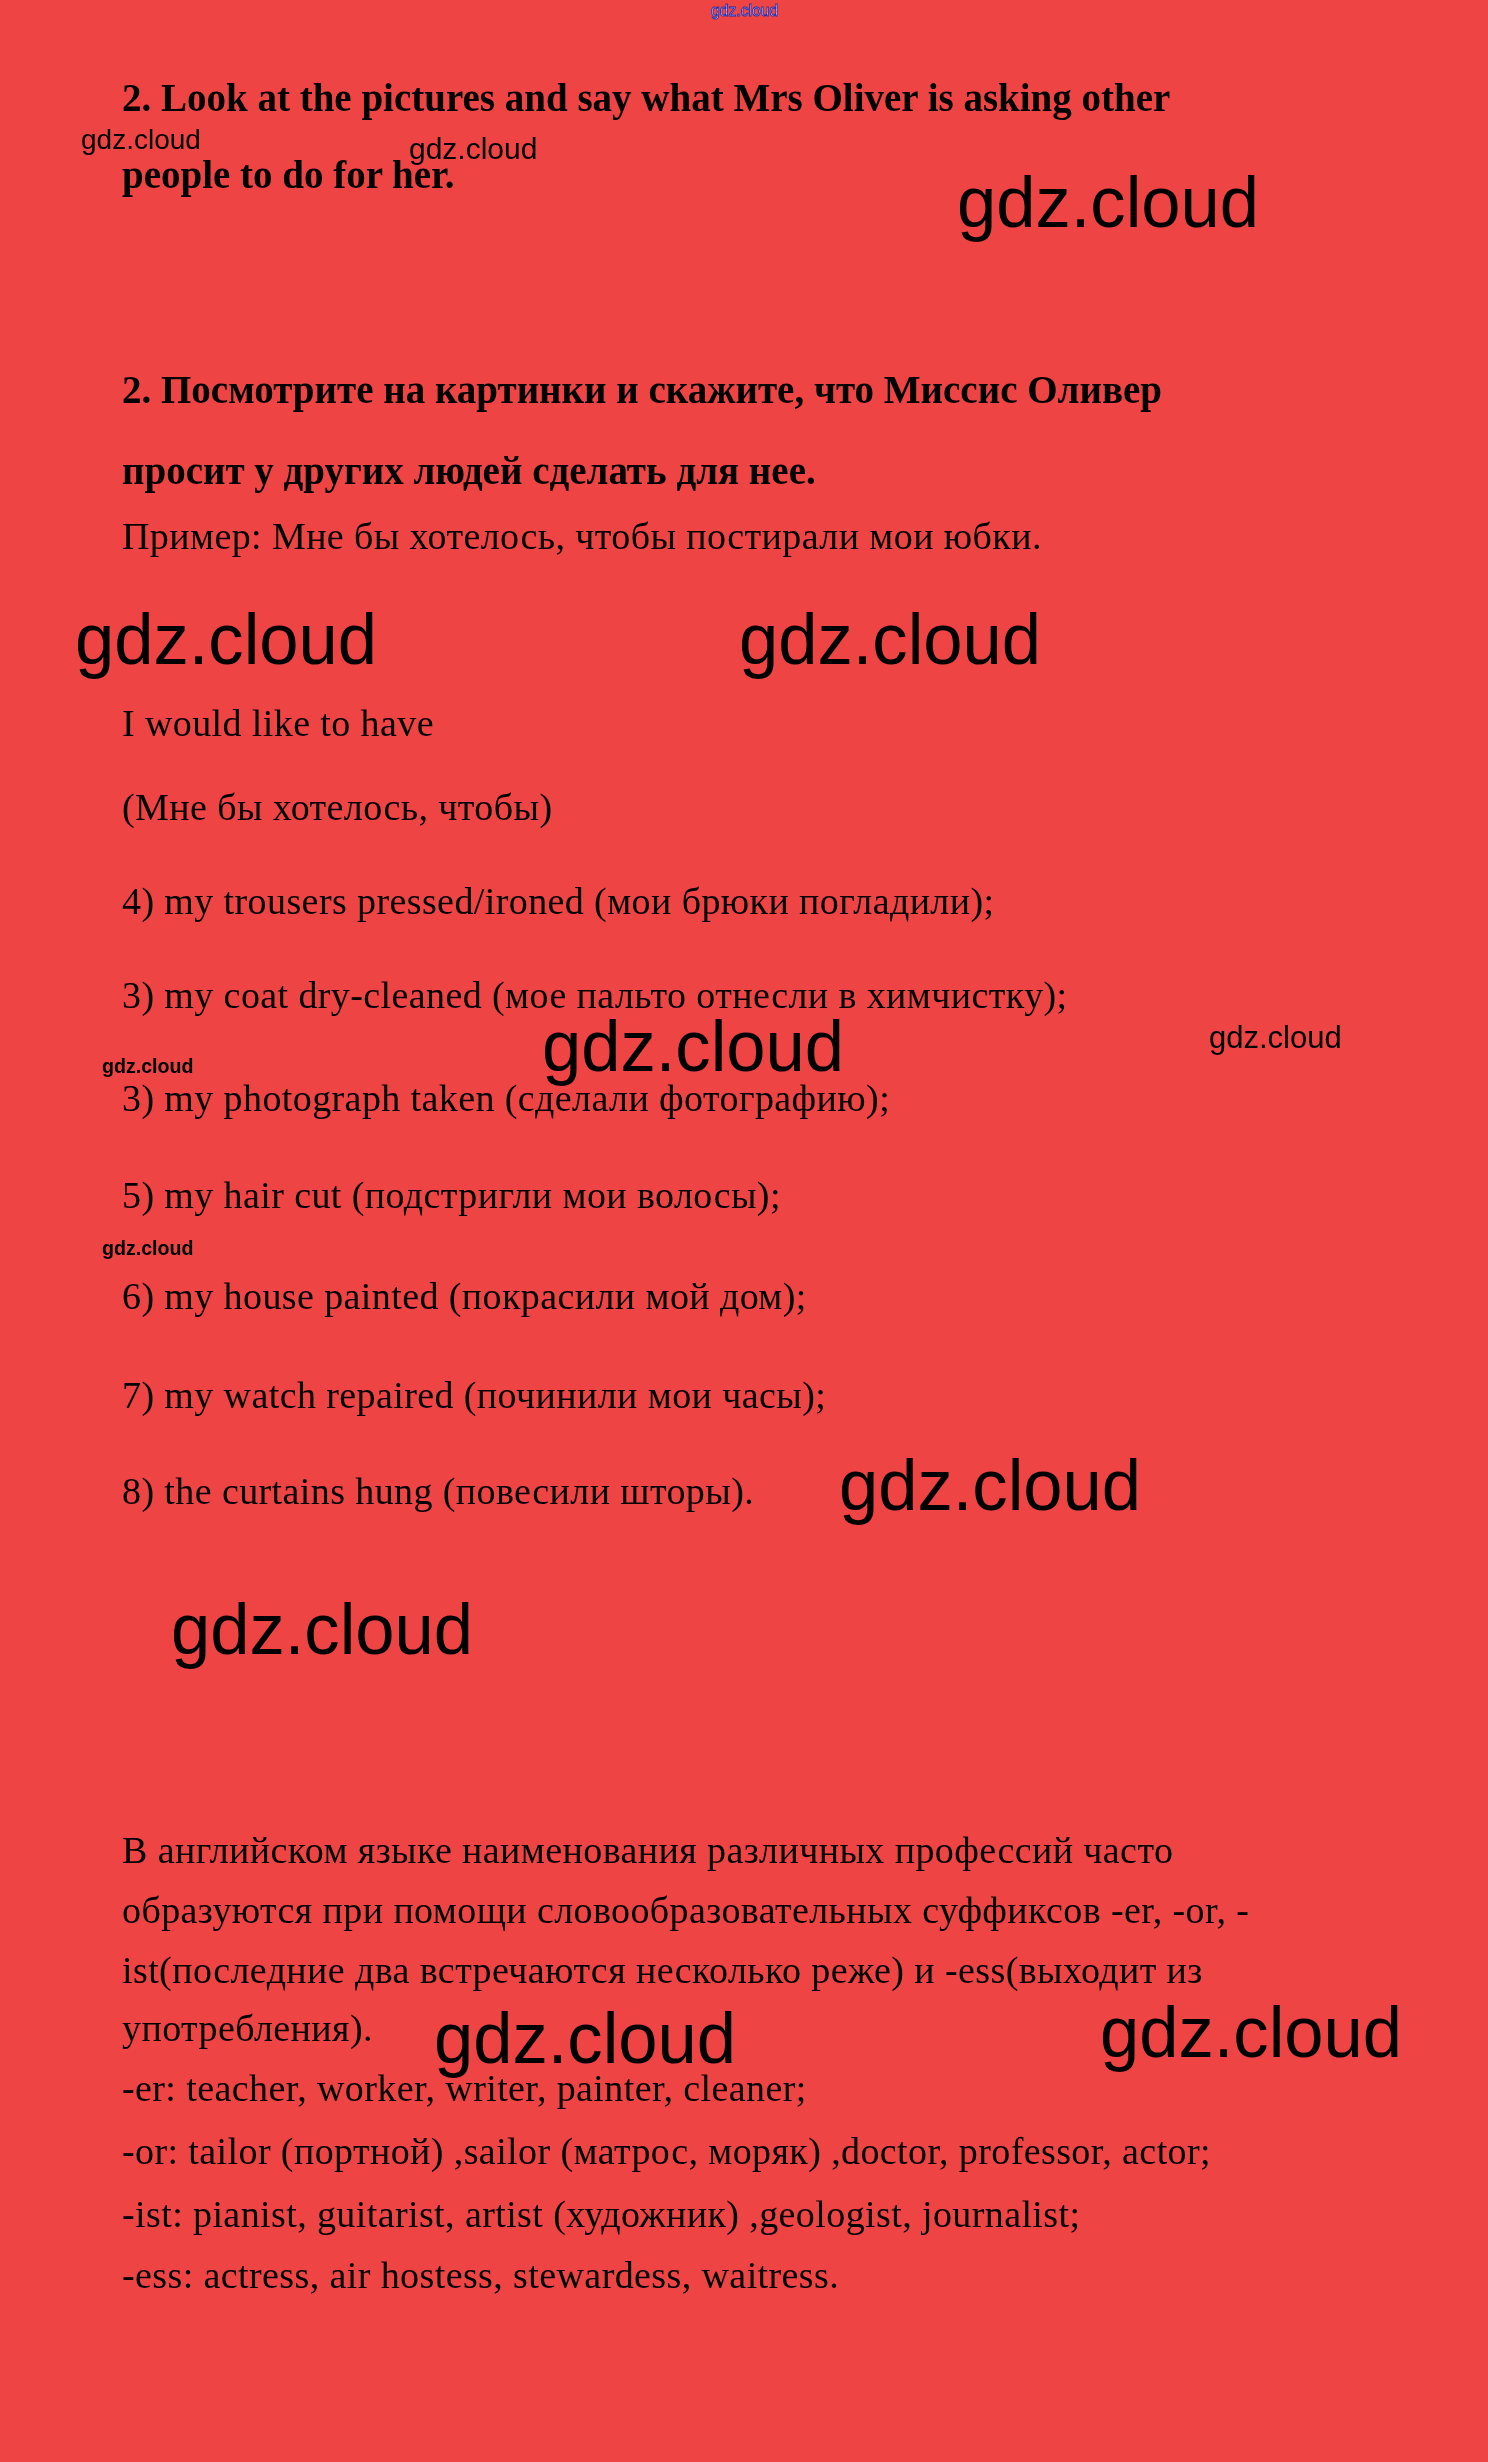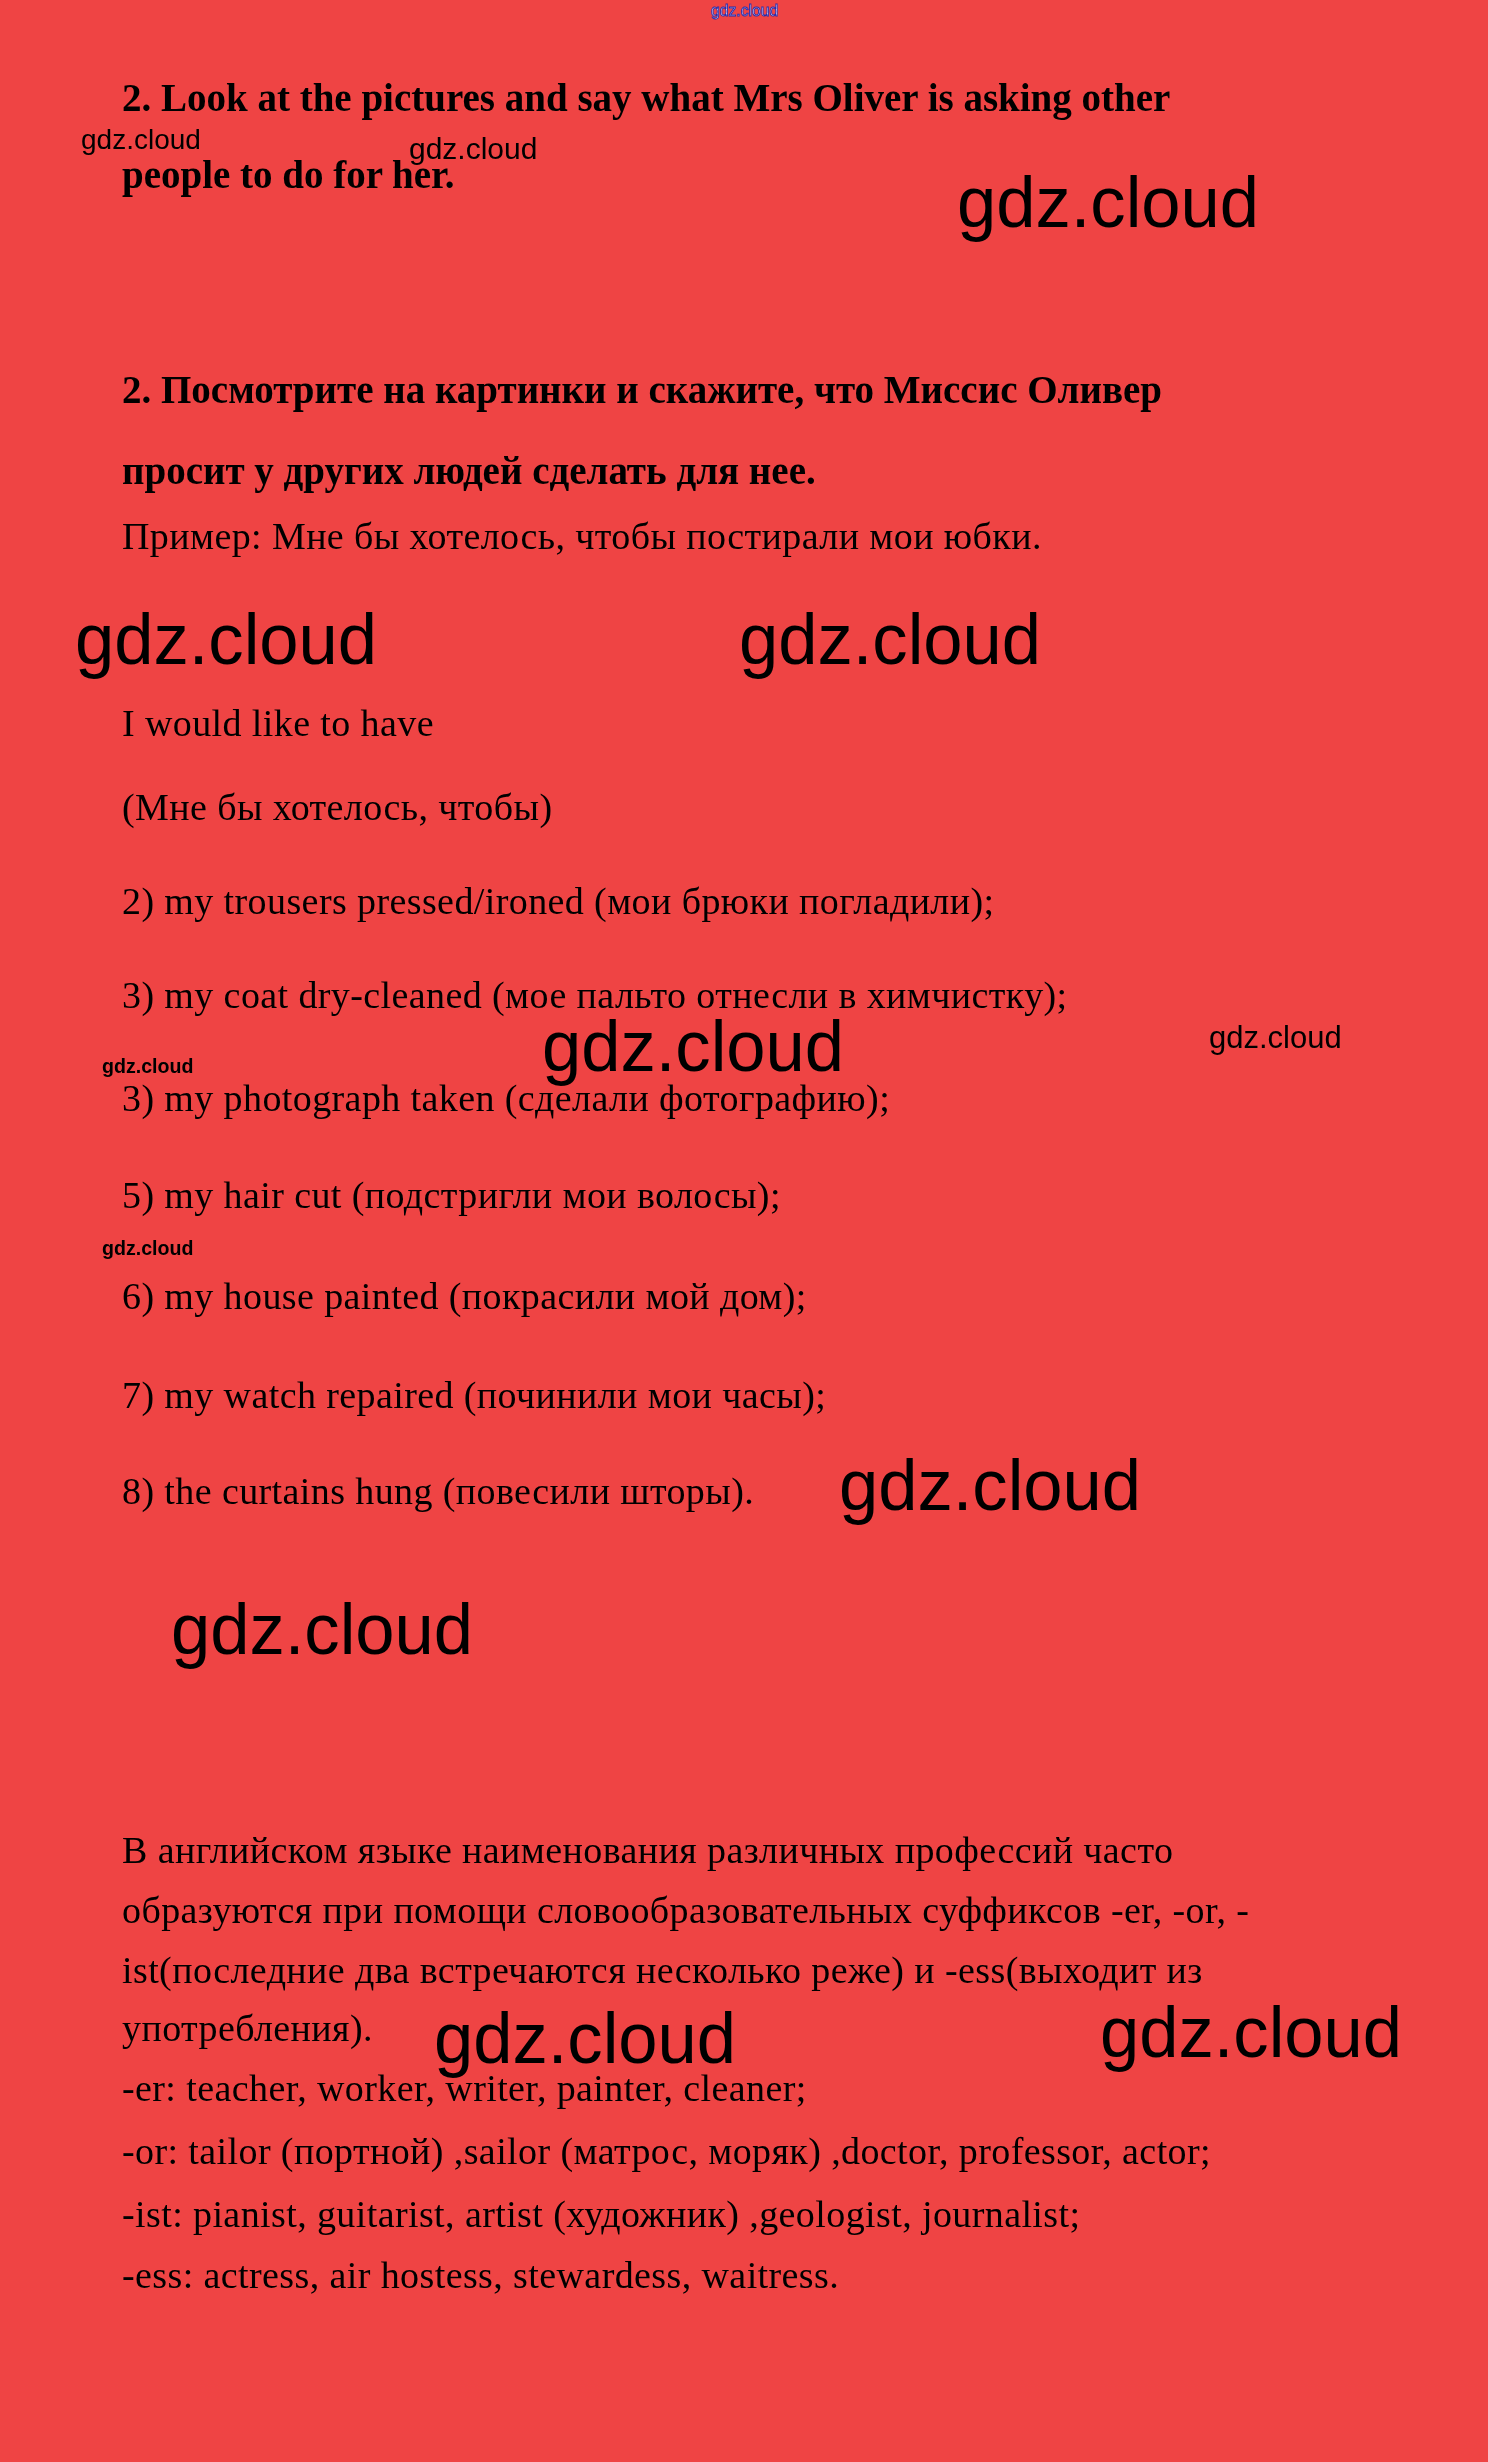--- a/index.html
+++ b/index.html
@@ -67,21 +67,21 @@
   <div class="ln bold" style="top:369px">2. Посмотрите на картинки и скажите, что Миссис Оливер</div>
   <div class="ln bold" style="top:450px">просит у других людей сделать для нее.</div>
   <div class="ln" style="top:516px">Пример: Мне бы хотелось, чтобы постирали мои юбки.</div>
 
   <span class="wm wm-lg" style="left:75px;  top:603px;">gdz.cloud</span>
   <span class="wm wm-lg" style="left:739px; top:603px;">gdz.cloud</span>
 
   <div class="ln" style="top:703px">I would like to have</div>
   <div class="ln" style="top:787px">(Мне бы хотелось, чтобы)</div>
 
-  <div class="ln" style="top:881px">2) my trousers pressed/ironed (мои брюки погладили);</div>
+  <div class="ln" style="top:881px">4) my trousers pressed/ironed (мои брюки погладили);</div>
   <div class="ln" style="top:975px">3) my coat dry-cleaned (мое пальто отнесли в химчистку);</div>
 
   <span class="wm wm-lg" style="left:542px;  top:1010px;">gdz.cloud</span>
   <span class="wm wm-sm" style="left:1209px; top:1022px; font-size:31px;">gdz.cloud</span>
   <span class="wm wm-tiny" style="left:102px;  top:1057px;">gdz.cloud</span>
 
   <div class="ln" style="top:1078px">3) my photograph taken (сделали фотографию);</div>
   <div class="ln" style="top:1175px">5) my hair cut (подстригли мои волосы);</div>
 
   <span class="wm wm-tiny" style="left:102px; top:1239px;">gdz.cloud</span>

